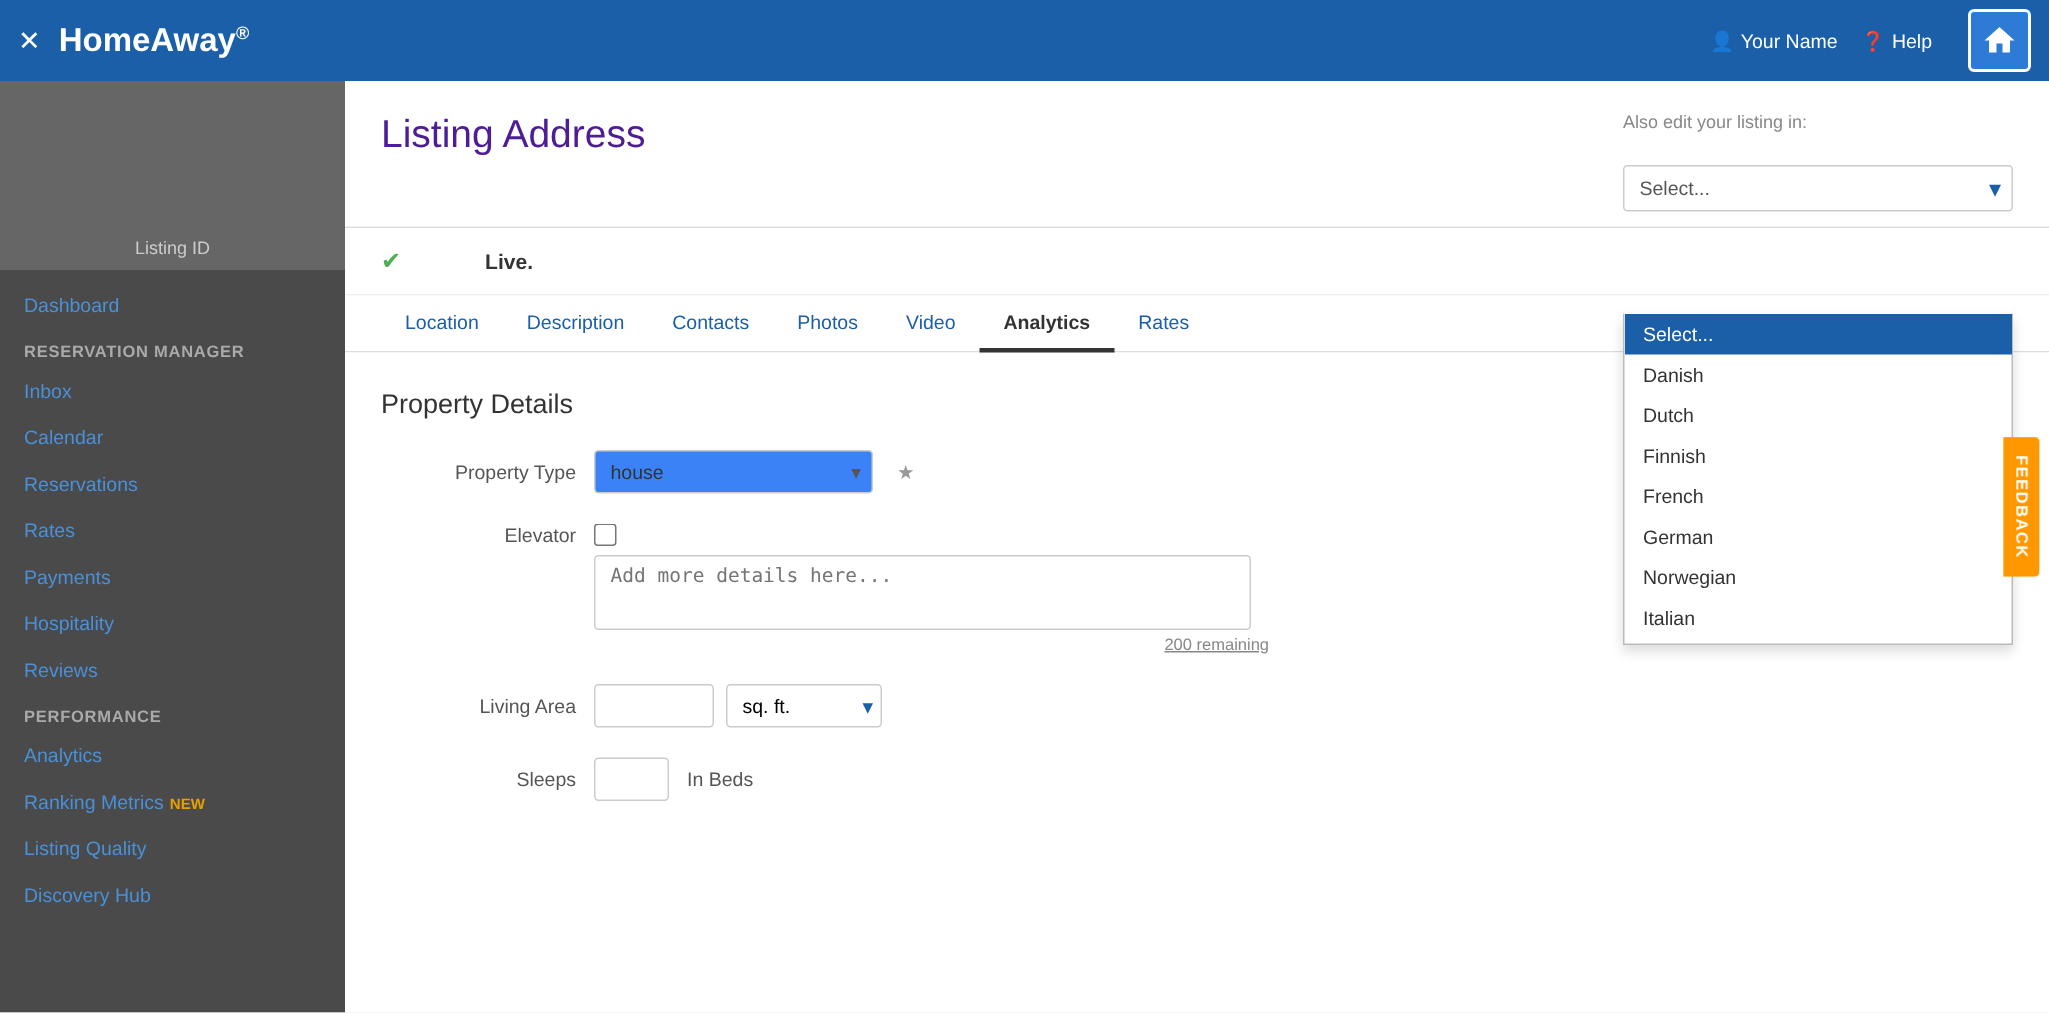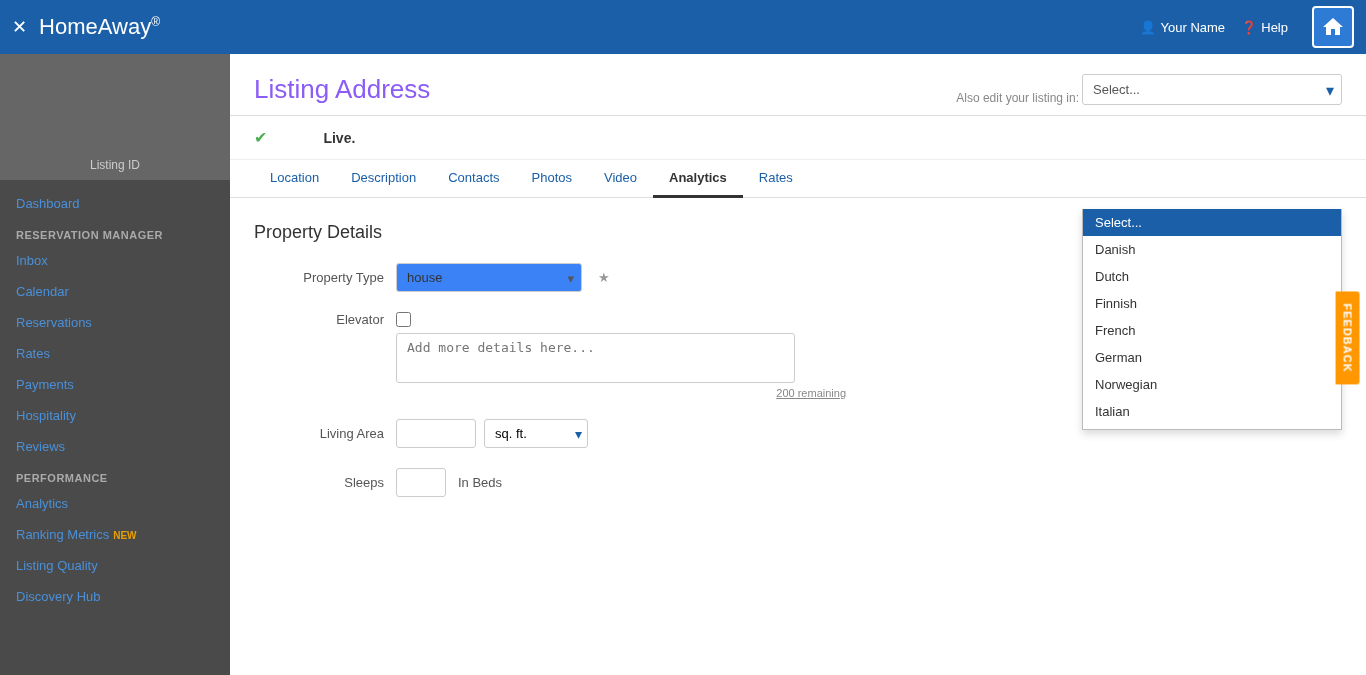--- a/index.html
+++ b/index.html
@@ -19,21 +19,21 @@
       font-size: 18px;
       cursor: pointer;
       margin-right: 12px;
     }
     .header-logo {
       color: #fff;
       font-size: 22px;
       font-weight: bold;
       flex: 1;
     }
-    .header-logo span { font-weight: 400; }
+    .header-logo span { font-weight: 700; }
     .header-right {
       display: flex;
       align-items: center;
       gap: 16px;
       color: #fff;
       font-size: 13px;
     }
     .header-right a { color: #fff; text-decoration: none; display: flex; align-items: center; gap: 4px; }
     .header-house-icon {
       background: #2d7bd4;
@@ -104,27 +104,27 @@
     .main-header {
       padding: 20px 24px 10px;
       display: flex;
       align-items: flex-start;
       justify-content: space-between;
       border-bottom: 1px solid #ddd;
     }
     .main-title {
       font-size: 26px;
       font-weight: 300;
-      color: #8b5cf6;
+      color: #4c1d95;
     }
     .also-edit {
       display: flex;
-      flex-direction: row;
-      align-items: flex-end;
-      gap: 3px;
+      flex-direction: column;
+      align-items: flex-start;
+      gap: 22px;
     }
     .also-edit-label {
       font-size: 12px;
       color: #888;
     }
     .also-edit-select-wrapper {
       position: relative;
     }
     .also-edit-select {
       width: 260px;
@@ -268,21 +268,21 @@
       width: 15px;
       height: 15px;
       cursor: pointer;
     }
     .elevator-details {
       display: flex;
       flex-direction: column;
       gap: 4px;
     }
     .elevator-textarea {
-      width: 399px;
+      width: 438px;
       height: 50px;
       padding: 6px 10px;
       border: 1px solid #ccc;
       border-radius: 3px;
       font-size: 13px;
       color: #1d4ed8;
       resize: none;
     }
     .char-remaining {
       text-align: right;

